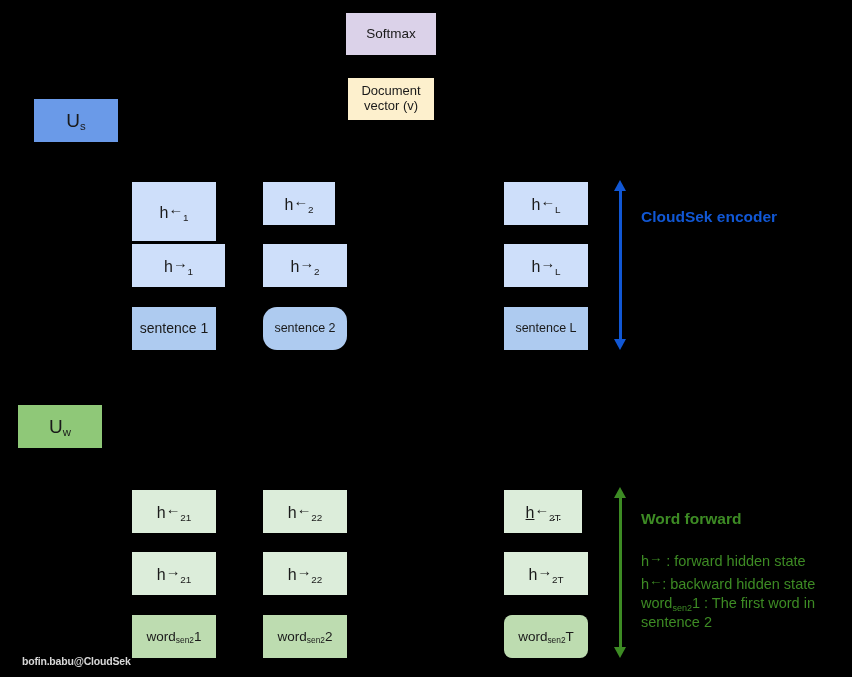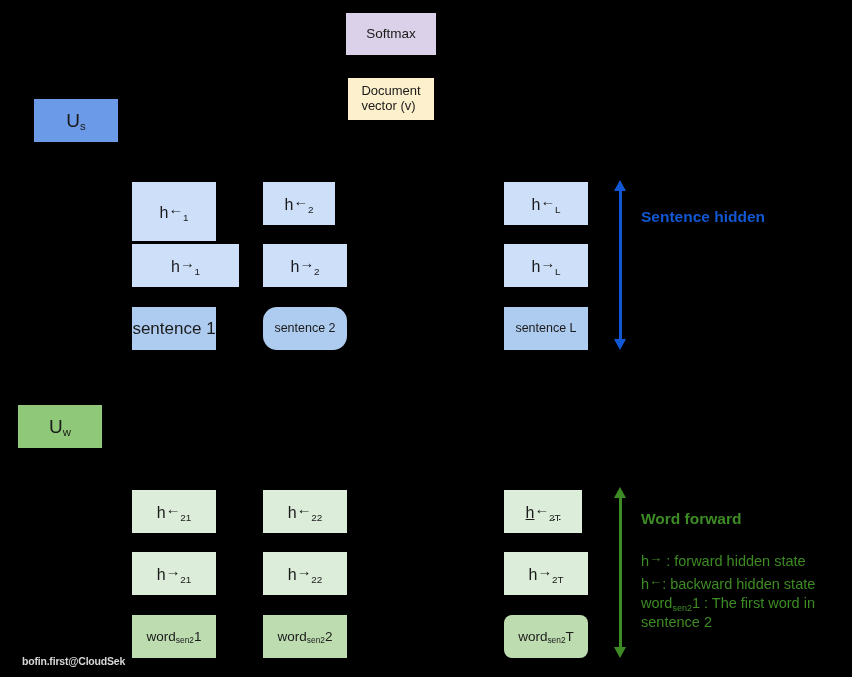--- a/index.html
+++ b/index.html
@@ -15,21 +15,21 @@
     overflow: hidden;
     font-family: "Liberation Sans", sans-serif;
   }
 
   
   .node {
     position: absolute;
     display: flex;
     align-items: center;
     justify-content: center;
-    text-align: left;
+    text-align: center;
     color: #1a1a1a;
     font-family: "Liberation Sans", sans-serif;
     line-height: 1.15;
     box-sizing: border-box;
   }
 
   .node .lbl { display: inline-block; white-space: nowrap; }
 
   
   .c-softmax   { background: #dbd2e9; }
@@ -154,46 +154,46 @@
   </div>
   <div class="node c-hblue" style="left:263px; top:182px; width:72px; height:43px; font-size:16px;">
     <span class="lbl"><span>h</span><span class="arrowglyph">←</span><sub>2</sub></span>
   </div>
   <div class="node c-hblue" style="left:504px; top:182px; width:84px; height:43px; font-size:16px;">
     <span class="lbl"><span>h</span><span class="arrowglyph">←</span><sub>L</sub></span>
   </div>
 
   <div class="artifact" style="left:299px; top:176px;"></div>
 
-  <div class="node c-hblue" style="left:132px; top:244px; width:107px; height:43px; font-size:16px;">
+  <div class="node c-hblue" style="left:132px; top:244px; width:93px; height:43px; font-size:16px;">
     <span class="lbl"><span>h</span><span class="arrowglyph">→</span><sub>1</sub></span>
   </div>
   <div class="node c-hblue" style="left:263px; top:244px; width:84px; height:43px; font-size:16px;">
     <span class="lbl"><span>h</span><span class="arrowglyph">→</span><sub>2</sub></span>
   </div>
   <div class="node c-hblue" style="left:504px; top:244px; width:84px; height:43px; font-size:16px;">
     <span class="lbl"><span>h</span><span class="arrowglyph">→</span><sub>L</sub></span>
   </div>
 
-  <div class="node c-sentence" style="left:132px; top:307px; width:84px; height:43px; font-size:17px;">
+  <div class="node c-sentence" style="left:132px; top:307px; width:84px; height:43px; font-size:14px;">
     <span class="lbl">sentence 1</span>
   </div>
   <div class="node c-sentence" style="left:263px; top:307px; width:84px; height:43px; font-size:12.5px;border-radius:14px;">
     <span class="lbl">sentence 2</span>
   </div>
   <div class="node c-sentence" style="left:504px; top:307px; width:84px; height:43px; font-size:12.5px;">
     <span class="lbl">sentence L</span>
   </div>
 
   <div class="vdarrow arrow-blue" style="left:620px; top:180px; height:170px;">
     <div class="head up"></div>
     <div class="shaft"></div>
     <div class="head down"></div>
   </div>
-  <div class="encoder-title t-blue" style="left:641px; top:208px;">Sentence hidden</div>
+  <div class="encoder-title t-blue" style="left:641px; top:208px;">CloudSek encoder</div>
 
   <div class="node c-uw bigU" style="left:18px; top:405px; width:84px; height:43px;">
     <span class="lbl"><span>U</span><sub>w</sub></span>
   </div>
 
   <div class="node c-hgreen" style="left:132px; top:490px; width:84px; height:43px; font-size:16px;">
     <span class="lbl"><span>h</span><span class="arrowglyph">←</span><sub>21</sub></span>
   </div>
   <div class="node c-hgreen" style="left:263px; top:490px; width:84px; height:43px; font-size:16px;">
     <span class="lbl"><span>h</span><span class="arrowglyph">←</span><sub>22</sub></span>
@@ -228,15 +228,15 @@
     <div class="head down"></div>
   </div>
   <div class="encoder-title t-green" style="left:641px; top:510px;">Word forward</div>
 
   <div class="legend" style="left:641px; top:548px;">
     <div class="line"><span>h</span><span class="arrowglyph">→</span><span> :  forward hidden state</span></div>
     <div class="line"><span>h</span><span class="arrowglyph">←</span><span>: backward hidden state</span></div>
     <div class="line"><span>word</span><sub>sen2</sub><span>1 : The first word in sentence 2</span></div>
   </div>
 
-  <div class="watermark" style="left:22px; top:655px;">bofin.first@CloudSek</div>
+  <div class="watermark" style="left:22px; top:655px;">bofin.babu@CloudSek</div>
 
 </div>
 
 </body></html>

